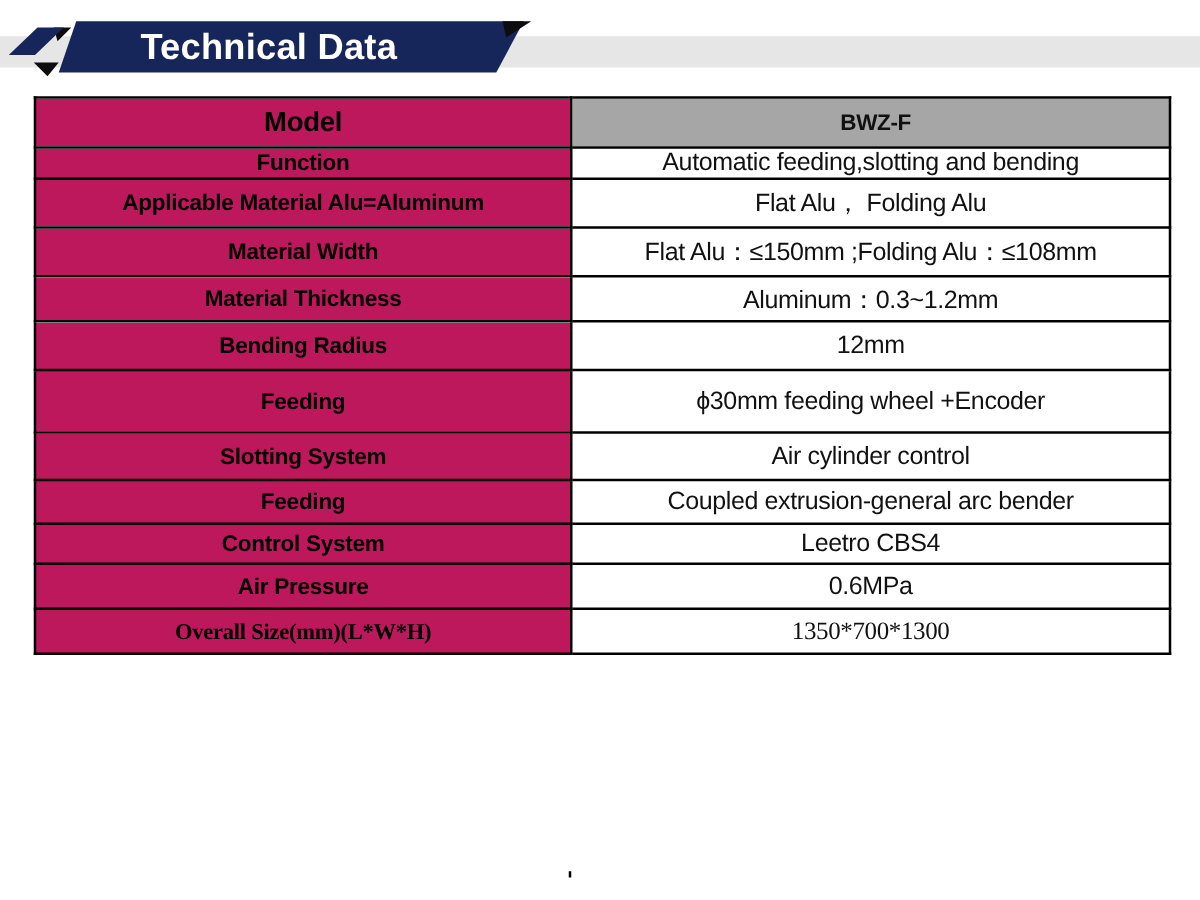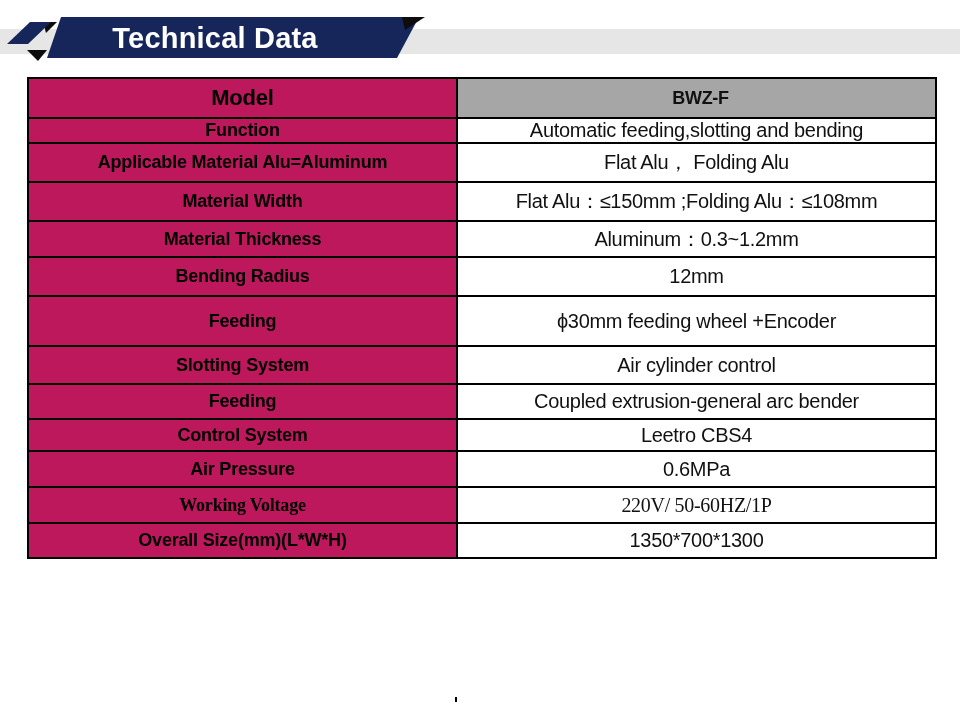--- a/index.html
+++ b/index.html
@@ -109,24 +109,20 @@
         </tr>
         <tr>
           <td class="label-cell">Control System</td>
           <td class="value-cell">Leetro CBS4</td>
         </tr>
         <tr>
           <td class="label-cell">Air Pressure</td>
           <td class="value-cell">0.6MPa</td>
         </tr>
         <tr>
-          <td class="label-cell">Working Voltage</td>
-          <td class="value-cell">220V/ 50-60HZ/1P</td>
-        </tr>
-        <tr>
           <td class="label-cell">Overall Size(mm)(L*W*H)</td>
           <td class="value-cell">1350*700*1300</td>
         </tr>
       </tbody>
   </table>
 
   <div class="table-stub"></div>
 
 </div>
 

